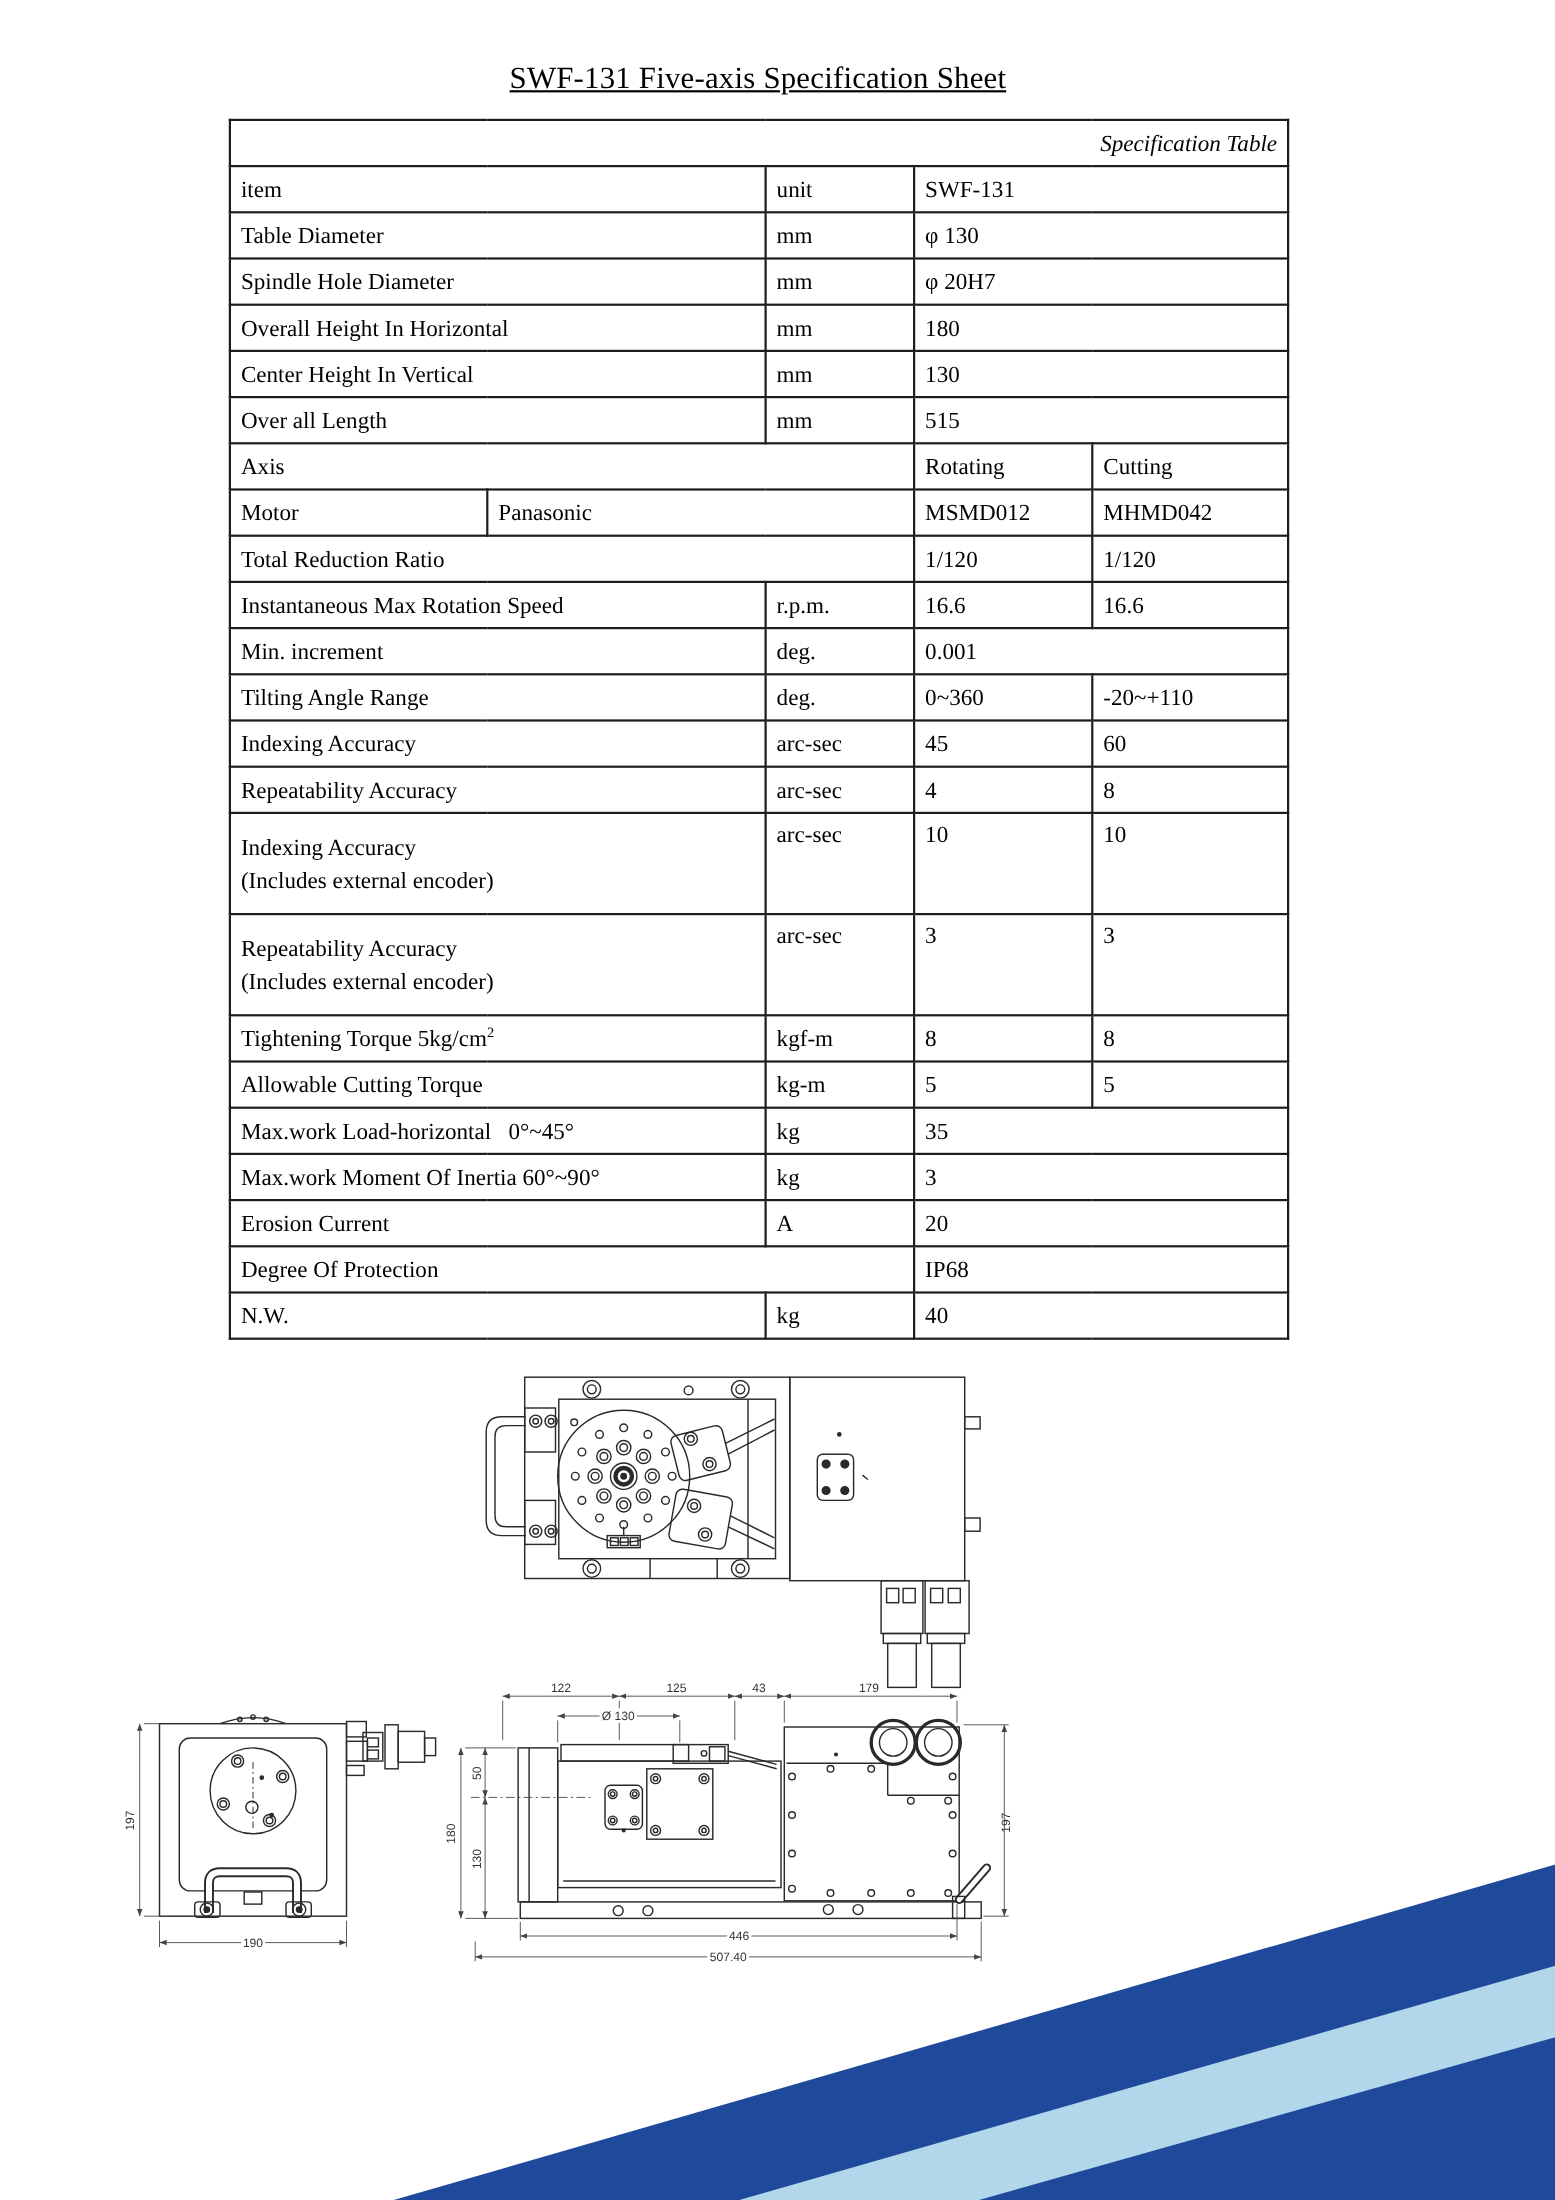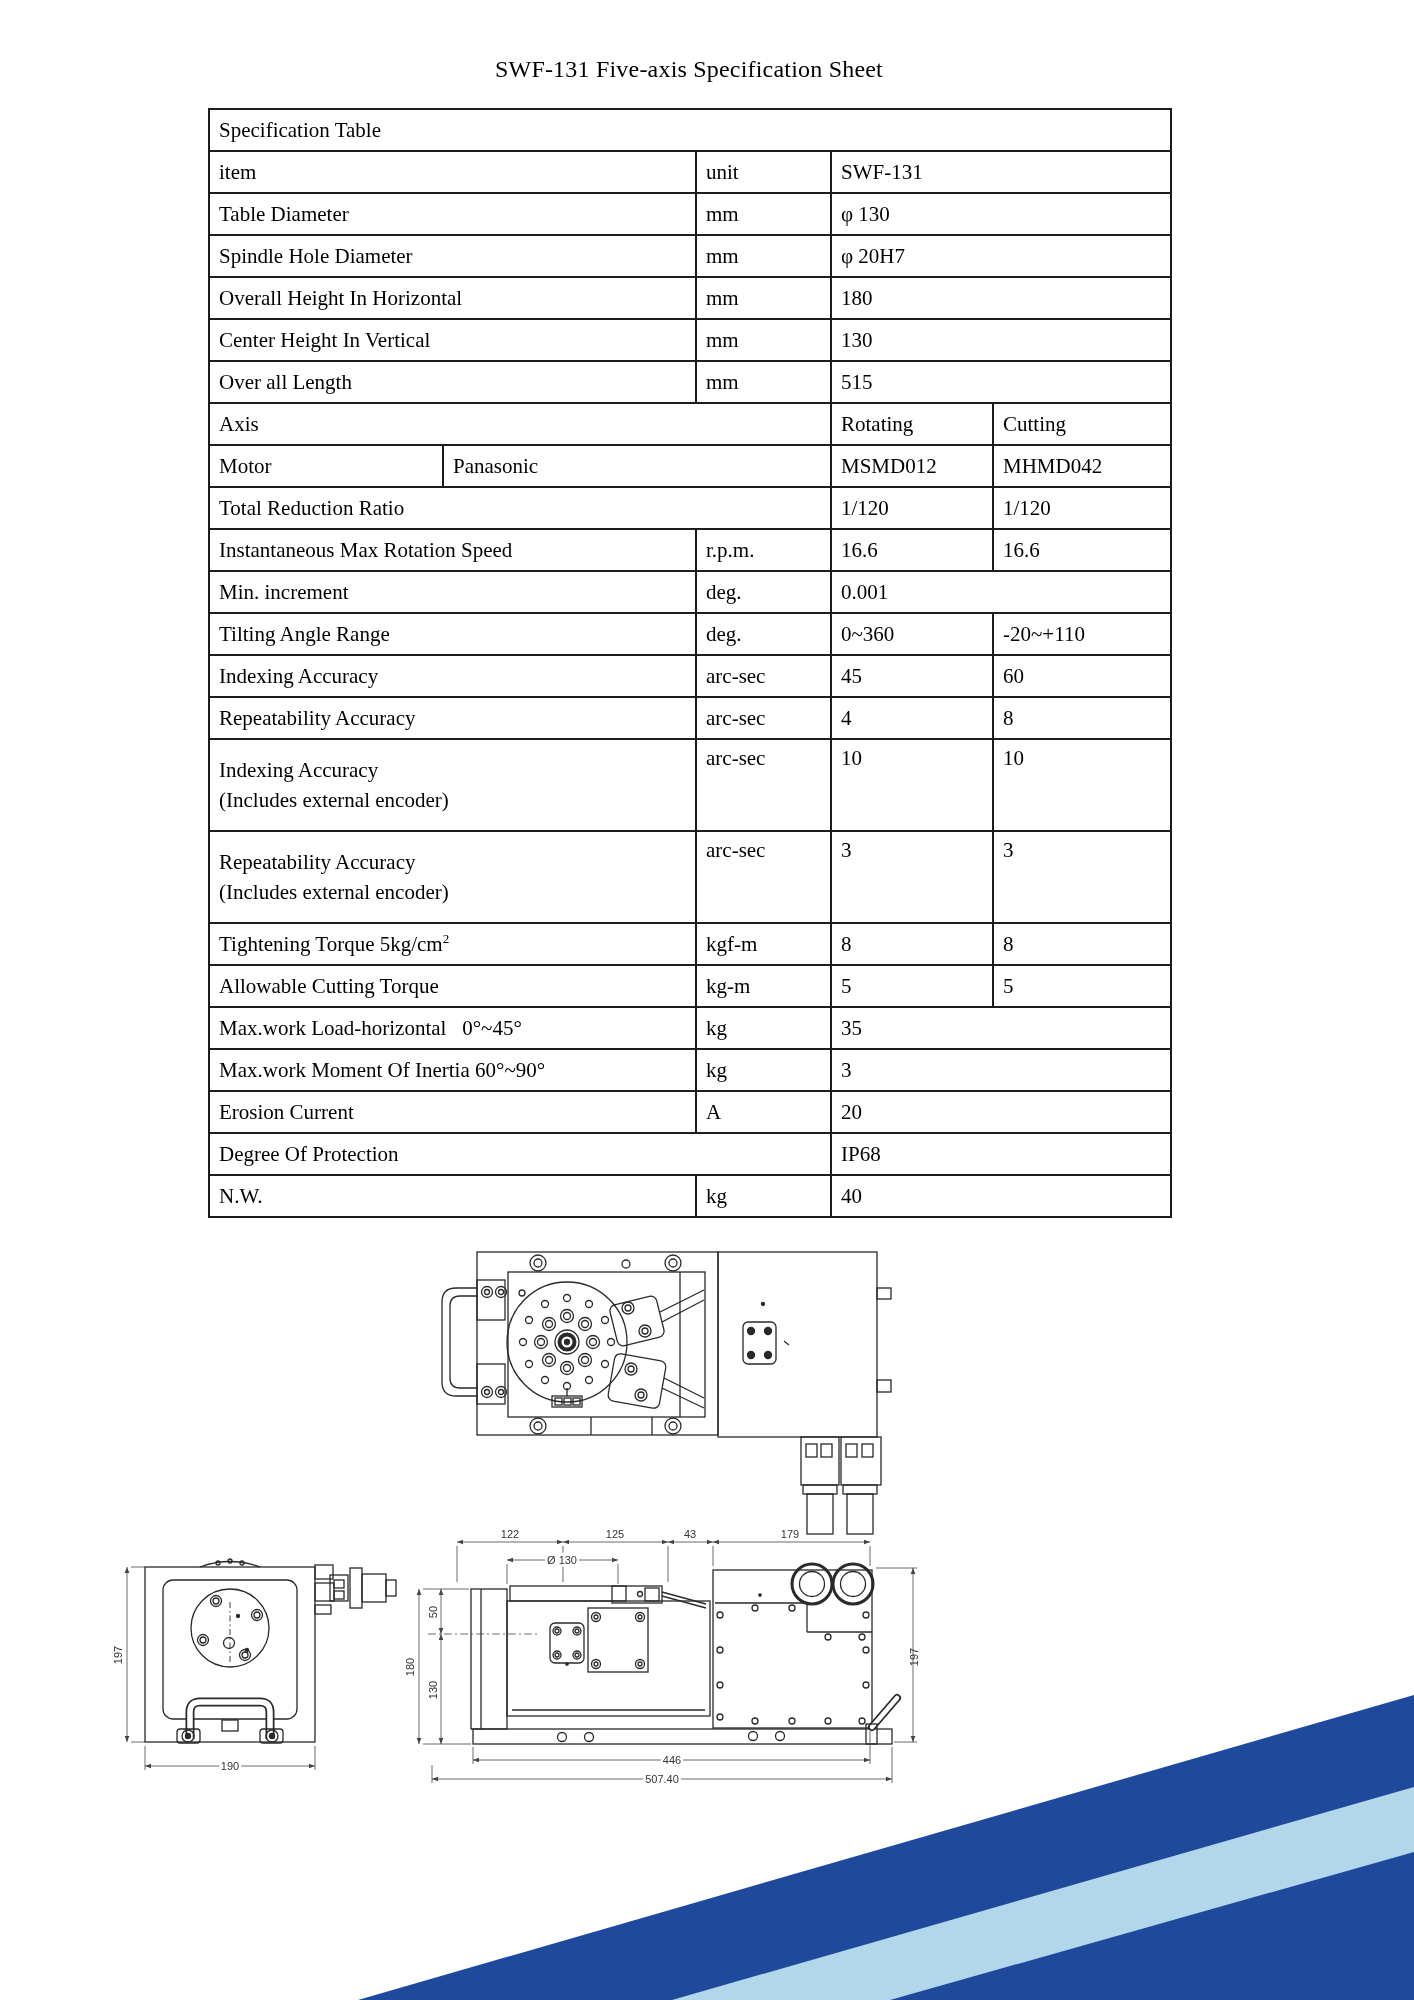--- a/index.html
+++ b/index.html
@@ -1,24 +1,24 @@
 <!DOCTYPE html>
 <html><head>
 <meta charset="utf-8">
 <style>
   html,body{margin:0;padding:0;background:#ffffff;}
   .page{position:relative;width:1414px;height:2000px;background:#ffffff;overflow:hidden;
         font-family:"Liberation Serif", serif;color:#000;}
   .doc-title{position:absolute;left:208px;top:56px;width:962px;text-align:center;
-        font-size:24px;letter-spacing:0.2px;}
+        font-size:28px;text-decoration:underline;letter-spacing:0.2px;}
   table.spec{position:absolute;left:208px;top:108px;width:962px;border-collapse:collapse;
         table-layout:fixed;font-size:21px;}
   table.spec td{border:2px solid #1c1c1c;padding:0 9px;height:40px;vertical-align:middle;
         overflow:hidden;white-space:nowrap;}
-  table.spec td.c{text-align:left;}
+  table.spec td.c{text-align:right;font-style:italic;}
   table.spec tr.dbl td{height:84px;}
   table.spec td .l2{line-height:1.45;}
   table.spec sup{font-size:13px;}
   td.diag{background:linear-gradient(to bottom right,
         transparent calc(50% - 1px), #2a2a2a calc(50% - 1px),
         #2a2a2a calc(50% + 1px), transparent calc(50% + 1px));}
   svg.draw{position:absolute;left:0;top:1230px;}
   svg .dim{font-family:"Liberation Sans", sans-serif;font-size:11px;fill:#333;text-anchor:middle;}
   svg .halo{paint-order:stroke;stroke:#ffffff;stroke-width:5px;}
 </style>

